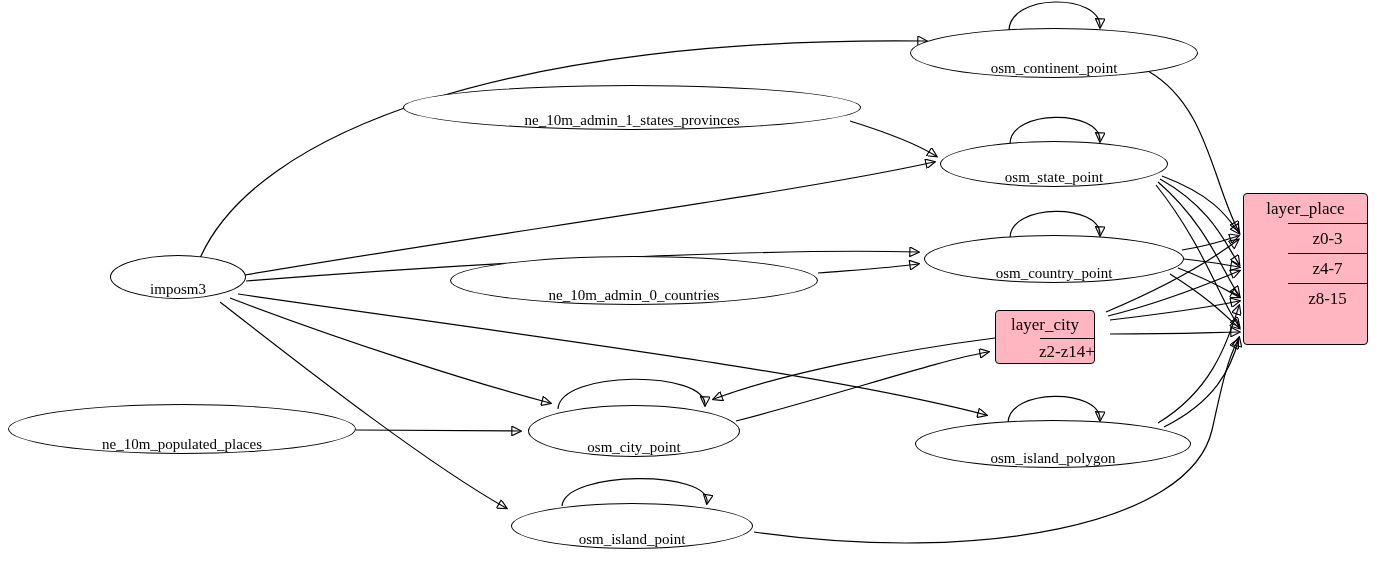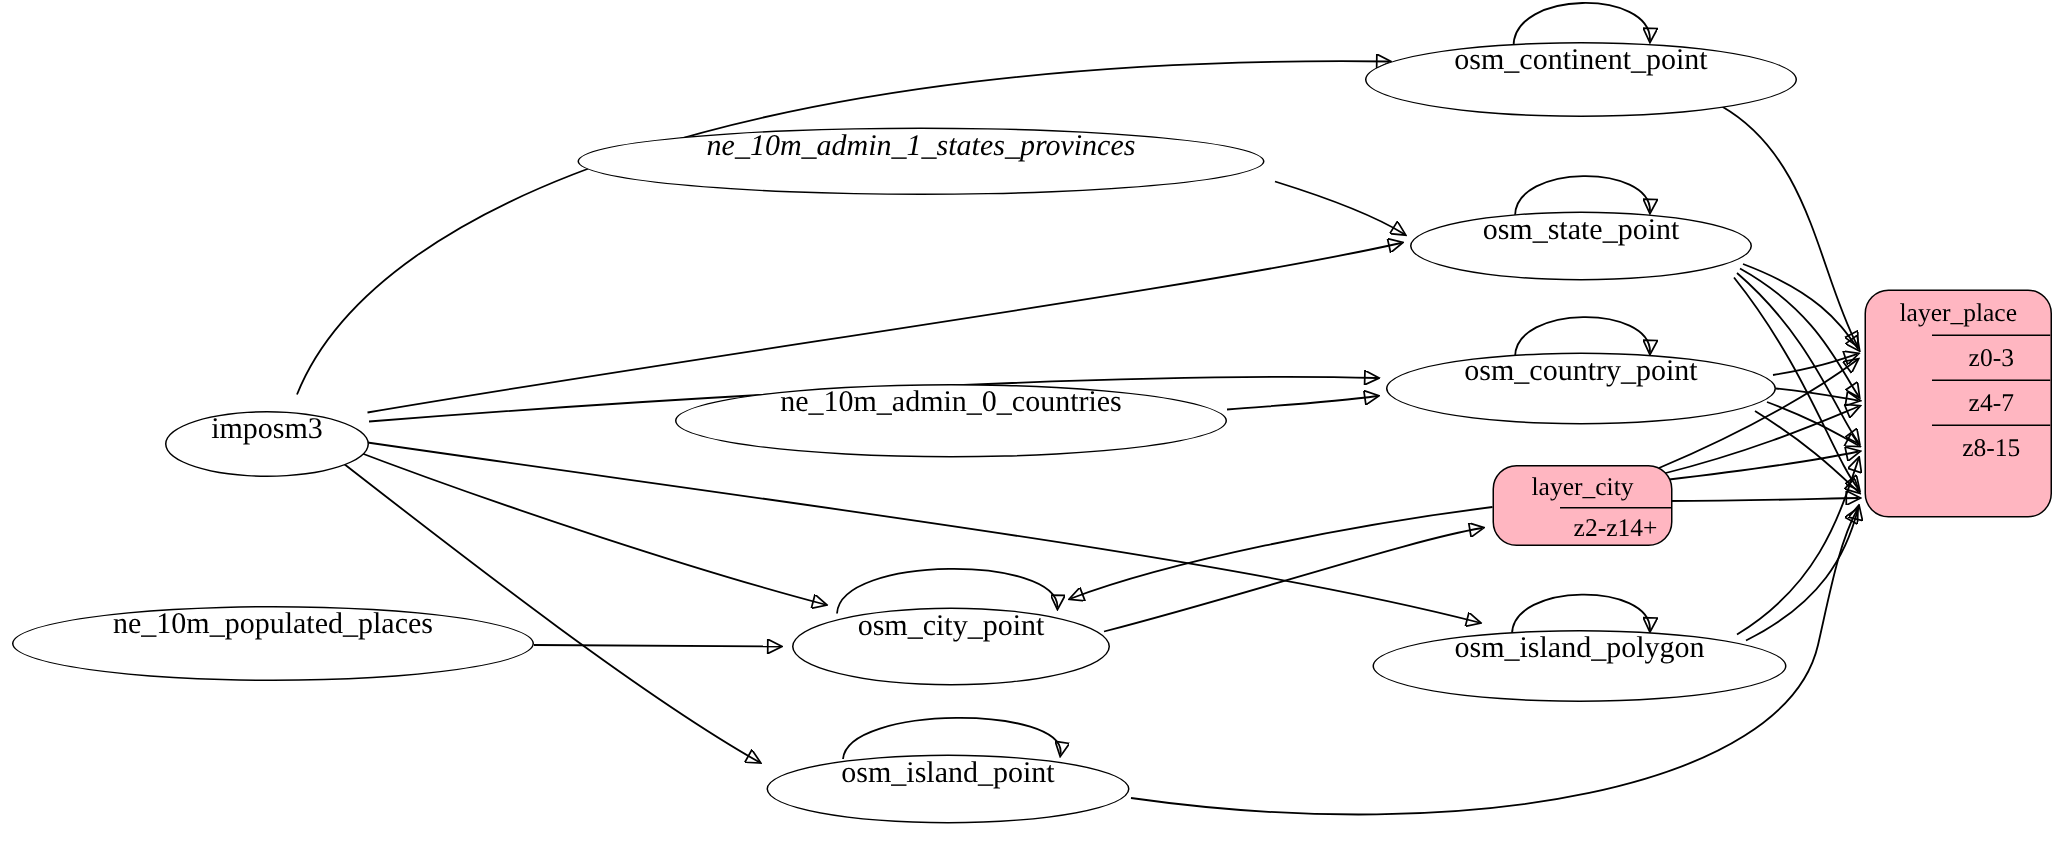--- a/index.html
+++ b/index.html
@@ -8,35 +8,35 @@
     width:1378px;height:567px;
     background:#ffffff;
     font-family:"Liberation Serif", serif;
     color:#000;
     overflow:hidden;
   }
   svg.edges{position:absolute;left:0;top:0;width:1378px;height:567px;}
   svg.edges path{fill:none;stroke:#000;stroke-width:1.2px;}
   .node{
     position:absolute;
-    display:flex;align-items:flex-start;justify-content:center;
+    display:flex;align-items:flex-end;justify-content:center;
     text-align:center;
-    font-size:20px;
+    font-size:15px;
     white-space:nowrap;
   }
   .ellipse{
     border:1.3px solid #000;
     border-radius:50%;
     background:#fff;
     box-sizing:border-box;
   }
   .record{
     position:absolute;
     border:1.6px solid #000;
-    border-radius:16px;
+    border-radius:4px;
     background:#ffb6c1;
     box-sizing:border-box;
     overflow:hidden;
     font-size:17px;
     text-align:center;
   }
   .record .rrow{
     display:flex;align-items:center;justify-content:center;
     box-sizing:border-box;
     white-space:nowrap;
@@ -91,29 +91,29 @@
     <path d="M 1106,312 C 1170,285 1214,258 1238,240" marker-end="url(#arrow)"></path>
     <path d="M 1108,316 C 1172,300 1217,280 1239,271" marker-end="url(#arrow)"></path>
     <path d="M 1110,320 C 1178,312 1220,305 1239,301" marker-end="url(#arrow)"></path>
     <path d="M 1110,334 C 1180,334 1220,332 1239,332" marker-end="url(#arrow)"></path>
 
     <path d="M 1158,423 C 1212,390 1226,345 1239,306" marker-end="url(#arrow)"></path>
     <path d="M 1164,427 C 1214,402 1231,370 1239,338" marker-end="url(#arrow)"></path>
     <path d="M 754,532 C 980,564 1190,525 1212,430 C 1220,395 1226,362 1238,340" marker-end="url(#arrow)"></path>
   </svg>
 
-  <div class="node ellipse" style="left:110px;top:274px;width:136px;height:44px;">
+  <div class="node ellipse" style="left:110px;top:255px;width:136px;height:44px;">
     <span>imposm3</span>
   </div>
 
   <div class="node ellipse" style="left:8px;top:404px;width:348px;height:50px;">
     <span>ne_10m_populated_places</span>
   </div>
 
-  <div class="node ellipse" style="left:385px;top:85px;width:458px;height:45px;font-style:italic;">
+  <div class="node ellipse" style="left:403px;top:85px;width:458px;height:45px;">
     <span>ne_10m_admin_1_states_provinces</span>
   </div>
 
   <div class="node ellipse" style="left:450px;top:256px;width:368px;height:49px;">
     <span>ne_10m_admin_0_countries</span>
   </div>
 
   <div class="node ellipse" style="left:910px;top:28px;width:288px;height:50px;">
     <span>osm_continent_point</span>
   </div>
@@ -131,21 +131,21 @@
   </div>
 
   <div class="node ellipse" style="left:915px;top:420px;width:276px;height:48px;">
     <span>osm_island_polygon</span>
   </div>
 
   <div class="node ellipse" style="left:511px;top:503px;width:242px;height:46px;">
     <span>osm_island_point</span>
   </div>
 
-  <div class="record" style="left:995px;top:310px;width:120px;height:54px;">
+  <div class="record" style="left:995px;top:310px;width:100px;height:54px;">
     <div class="rrow" style="height:27px;">layer_city</div>
     <div class="rrow" style="height:26px;">z2-z14+</div>
   </div>
 
   <div class="record" style="left:1243px;top:193px;width:125px;height:152px;">
     <div class="rrow" style="height:29px;">layer_place</div>
     <div class="rrow" style="height:30px;">z0-3</div>
     <div class="rrow" style="height:30px;">z4-7</div>
     <div class="rrow" style="height:30px;">z8-15</div>
   </div>

